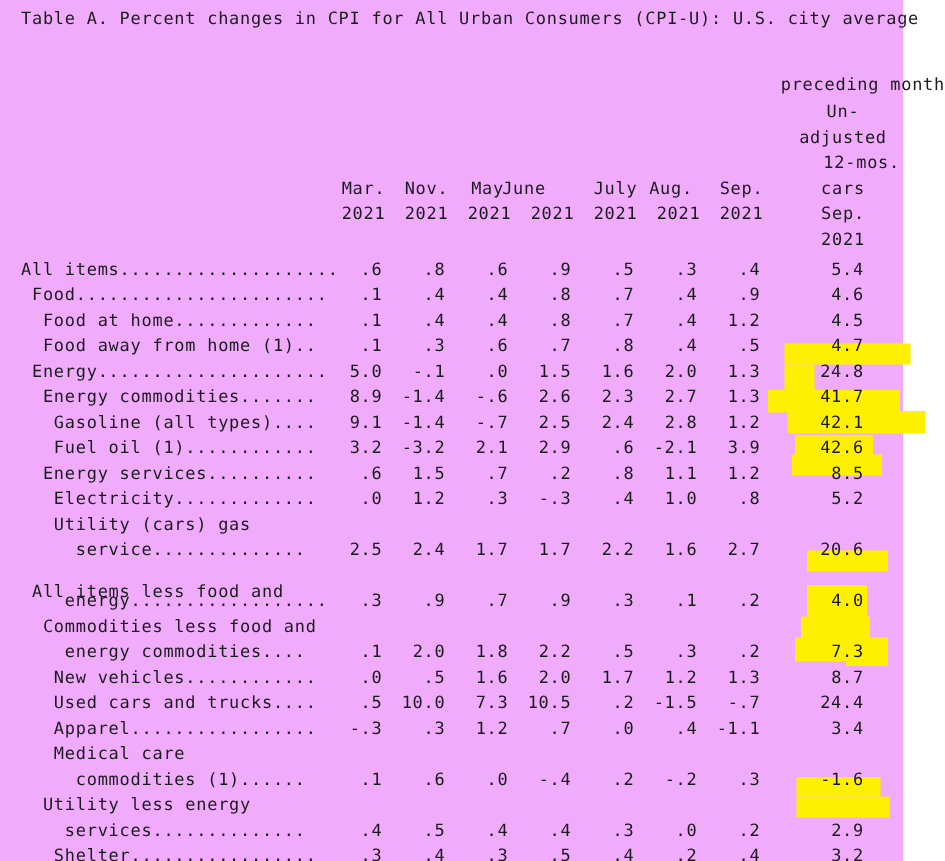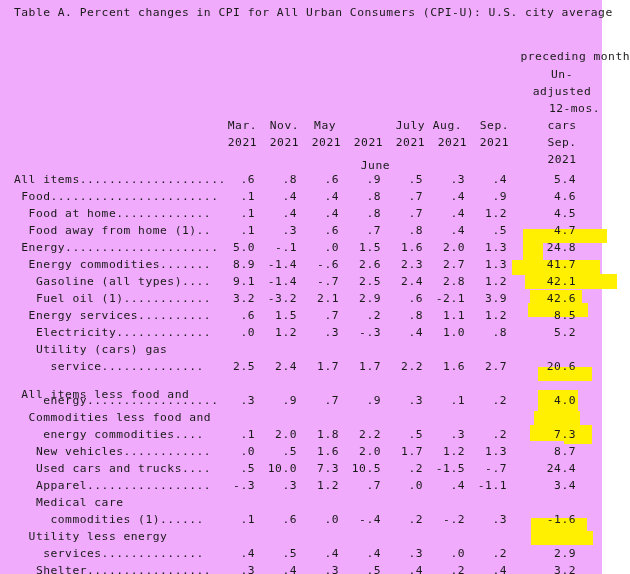--- a/index.html
+++ b/index.html
@@ -154,21 +154,21 @@
 
     <div class="colhead" style="left:221px; top:119px; width:36px;">Mar.</div>
     <div class="colhead" style="left:221px; top:136px; width:36px;">2021</div>
 
     <div class="colhead" style="left:263px; top:119px; width:36px;">Nov.</div>
     <div class="colhead" style="left:263px; top:136px; width:36px;">2021</div>
 
     <div class="colhead" style="left:305px; top:119px; width:31px;">May</div>
     <div class="colhead" style="left:305px; top:136px; width:36px;">2021</div>
 
-    <div class="colhead" style="left:354px; top:119px; width:36px;margin-top:40px;">June</div>
+    <div class="colhead" style="left:328px; top:119px; width:36px;">June</div>
     <div class="colhead" style="left:347px; top:136px; width:36px;">2021</div>
 
     <div class="colhead" style="left:389px; top:119px; width:36px;">July</div>
     <div class="colhead" style="left:389px; top:136px; width:36px;">2021</div>
 
     <div class="colhead" style="left:426px; top:119px; width:36px;">Aug.</div>
     <div class="colhead" style="left:431px; top:136px; width:36px;">2021</div>
 
     <div class="colhead" style="left:473px; top:119px; width:36px;">Sep.</div>
     <div class="colhead" style="left:473px; top:136px; width:36px;">2021</div>

